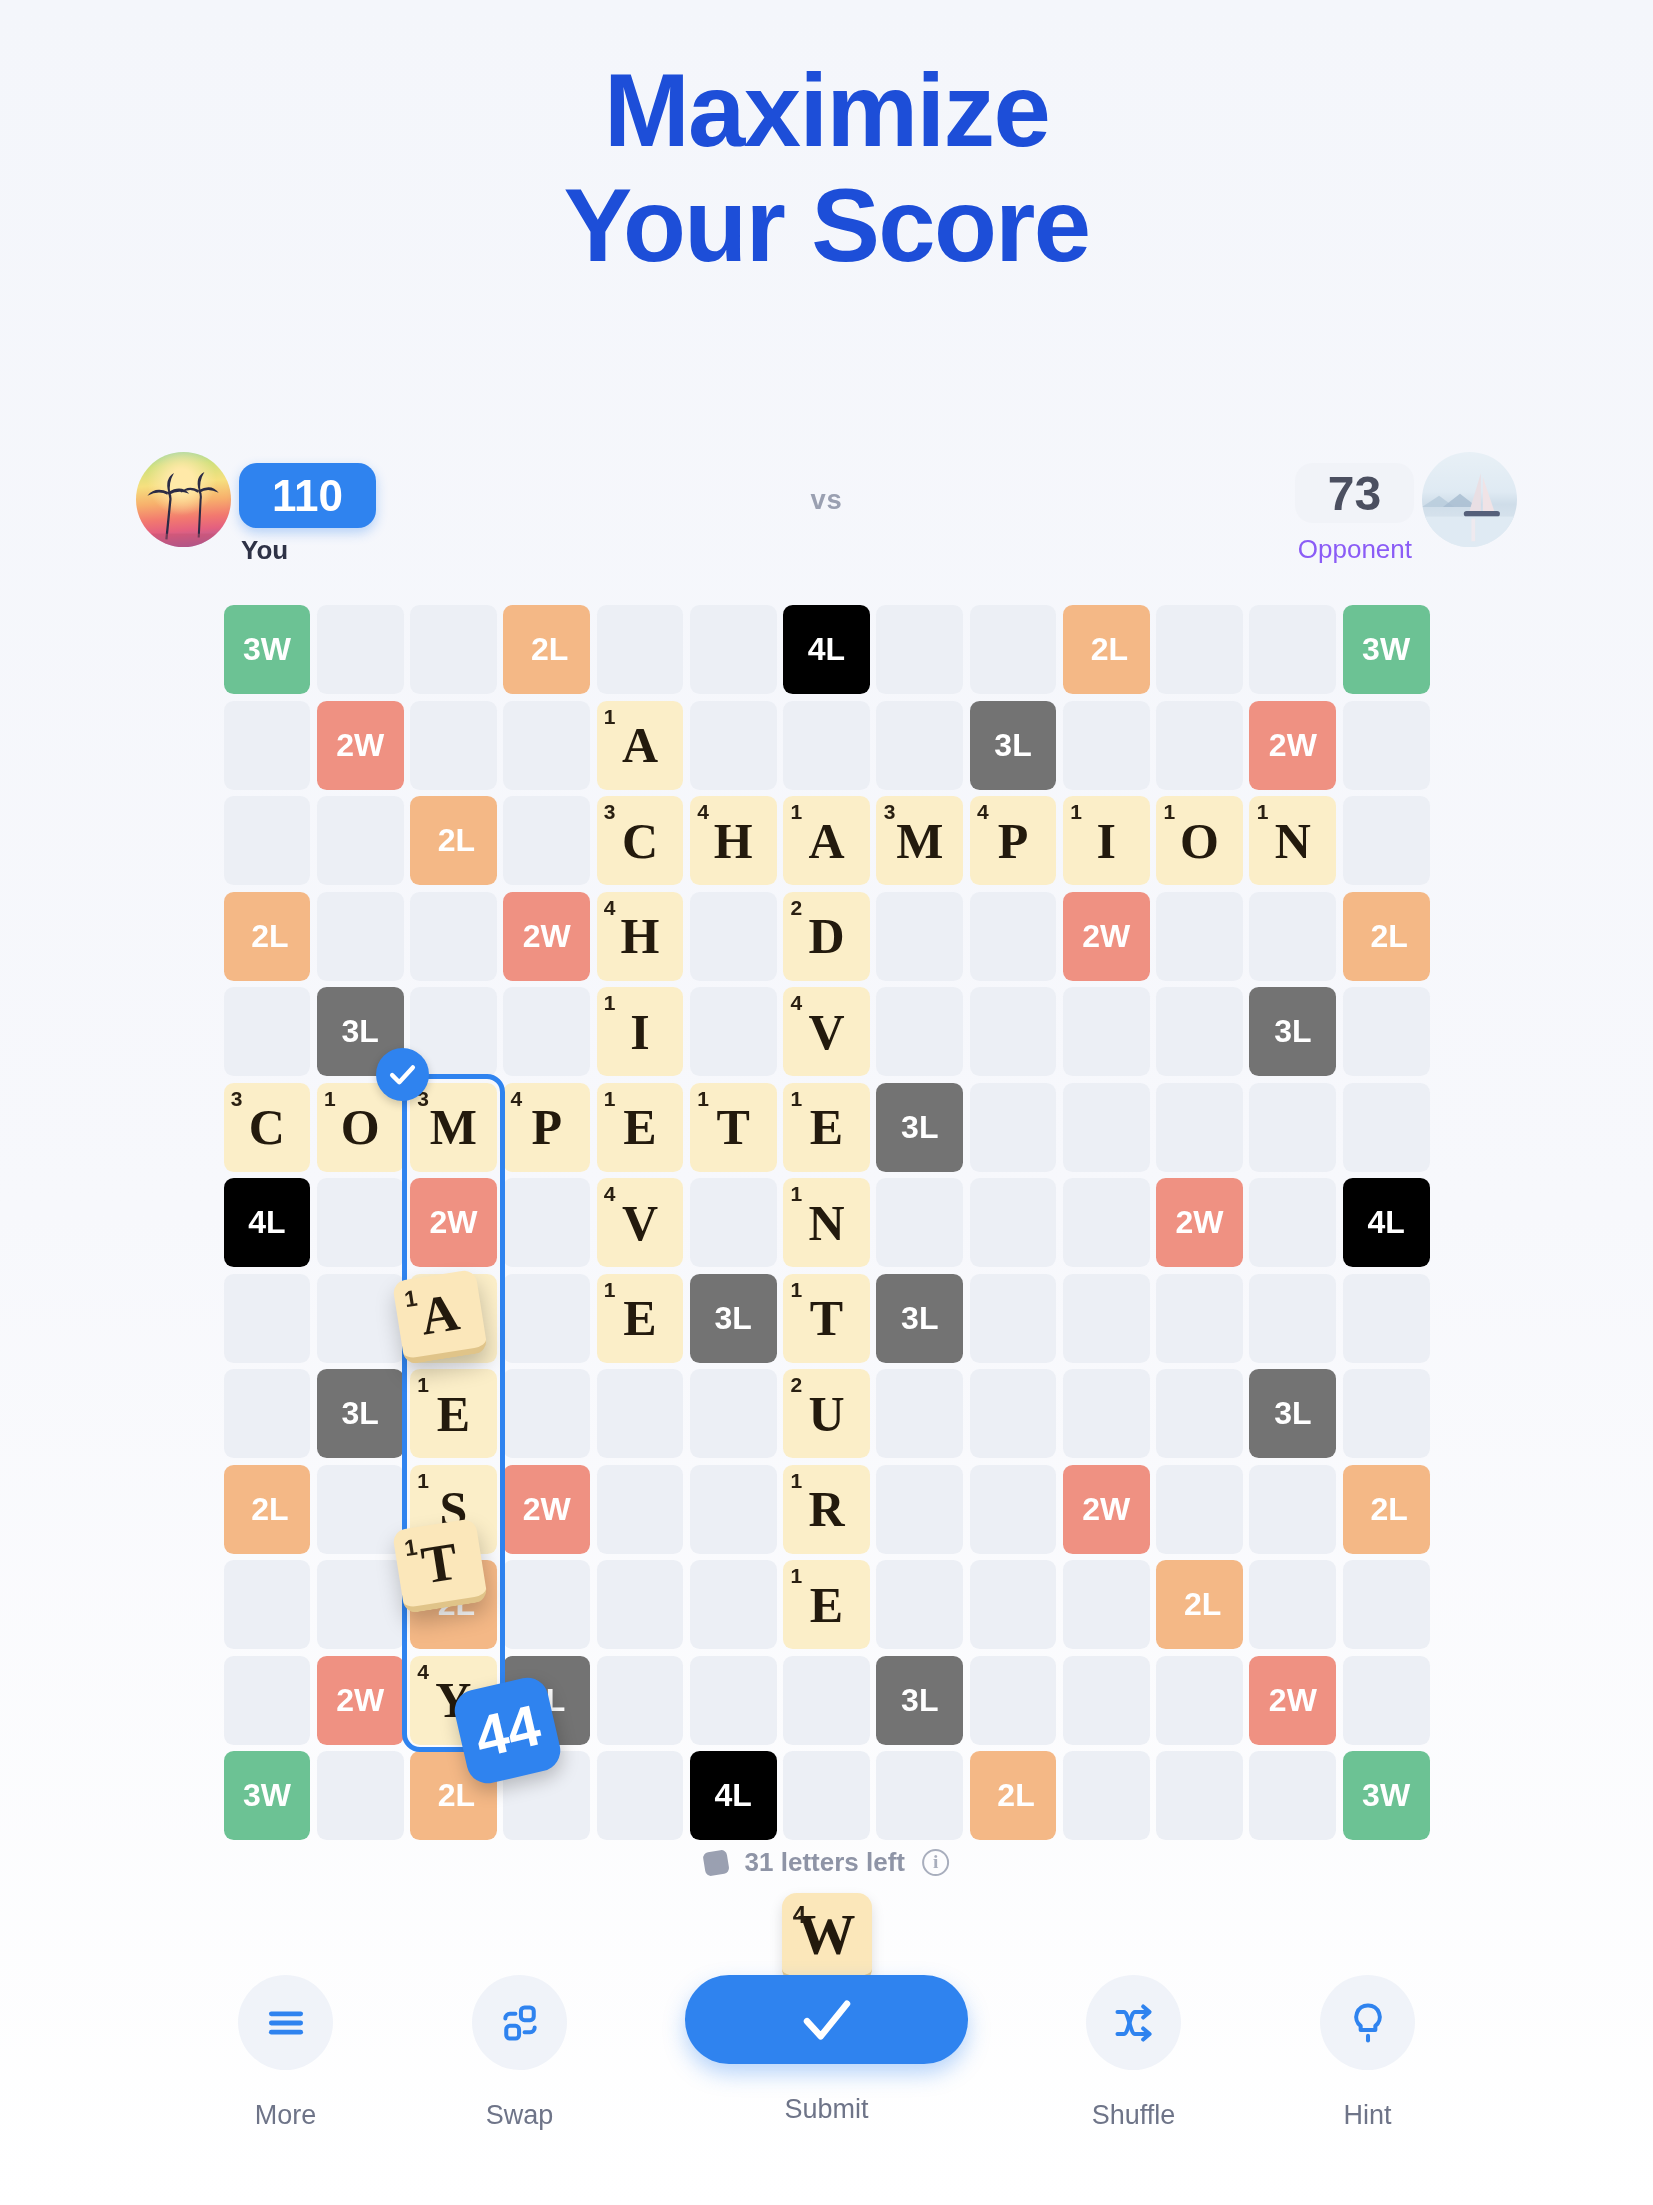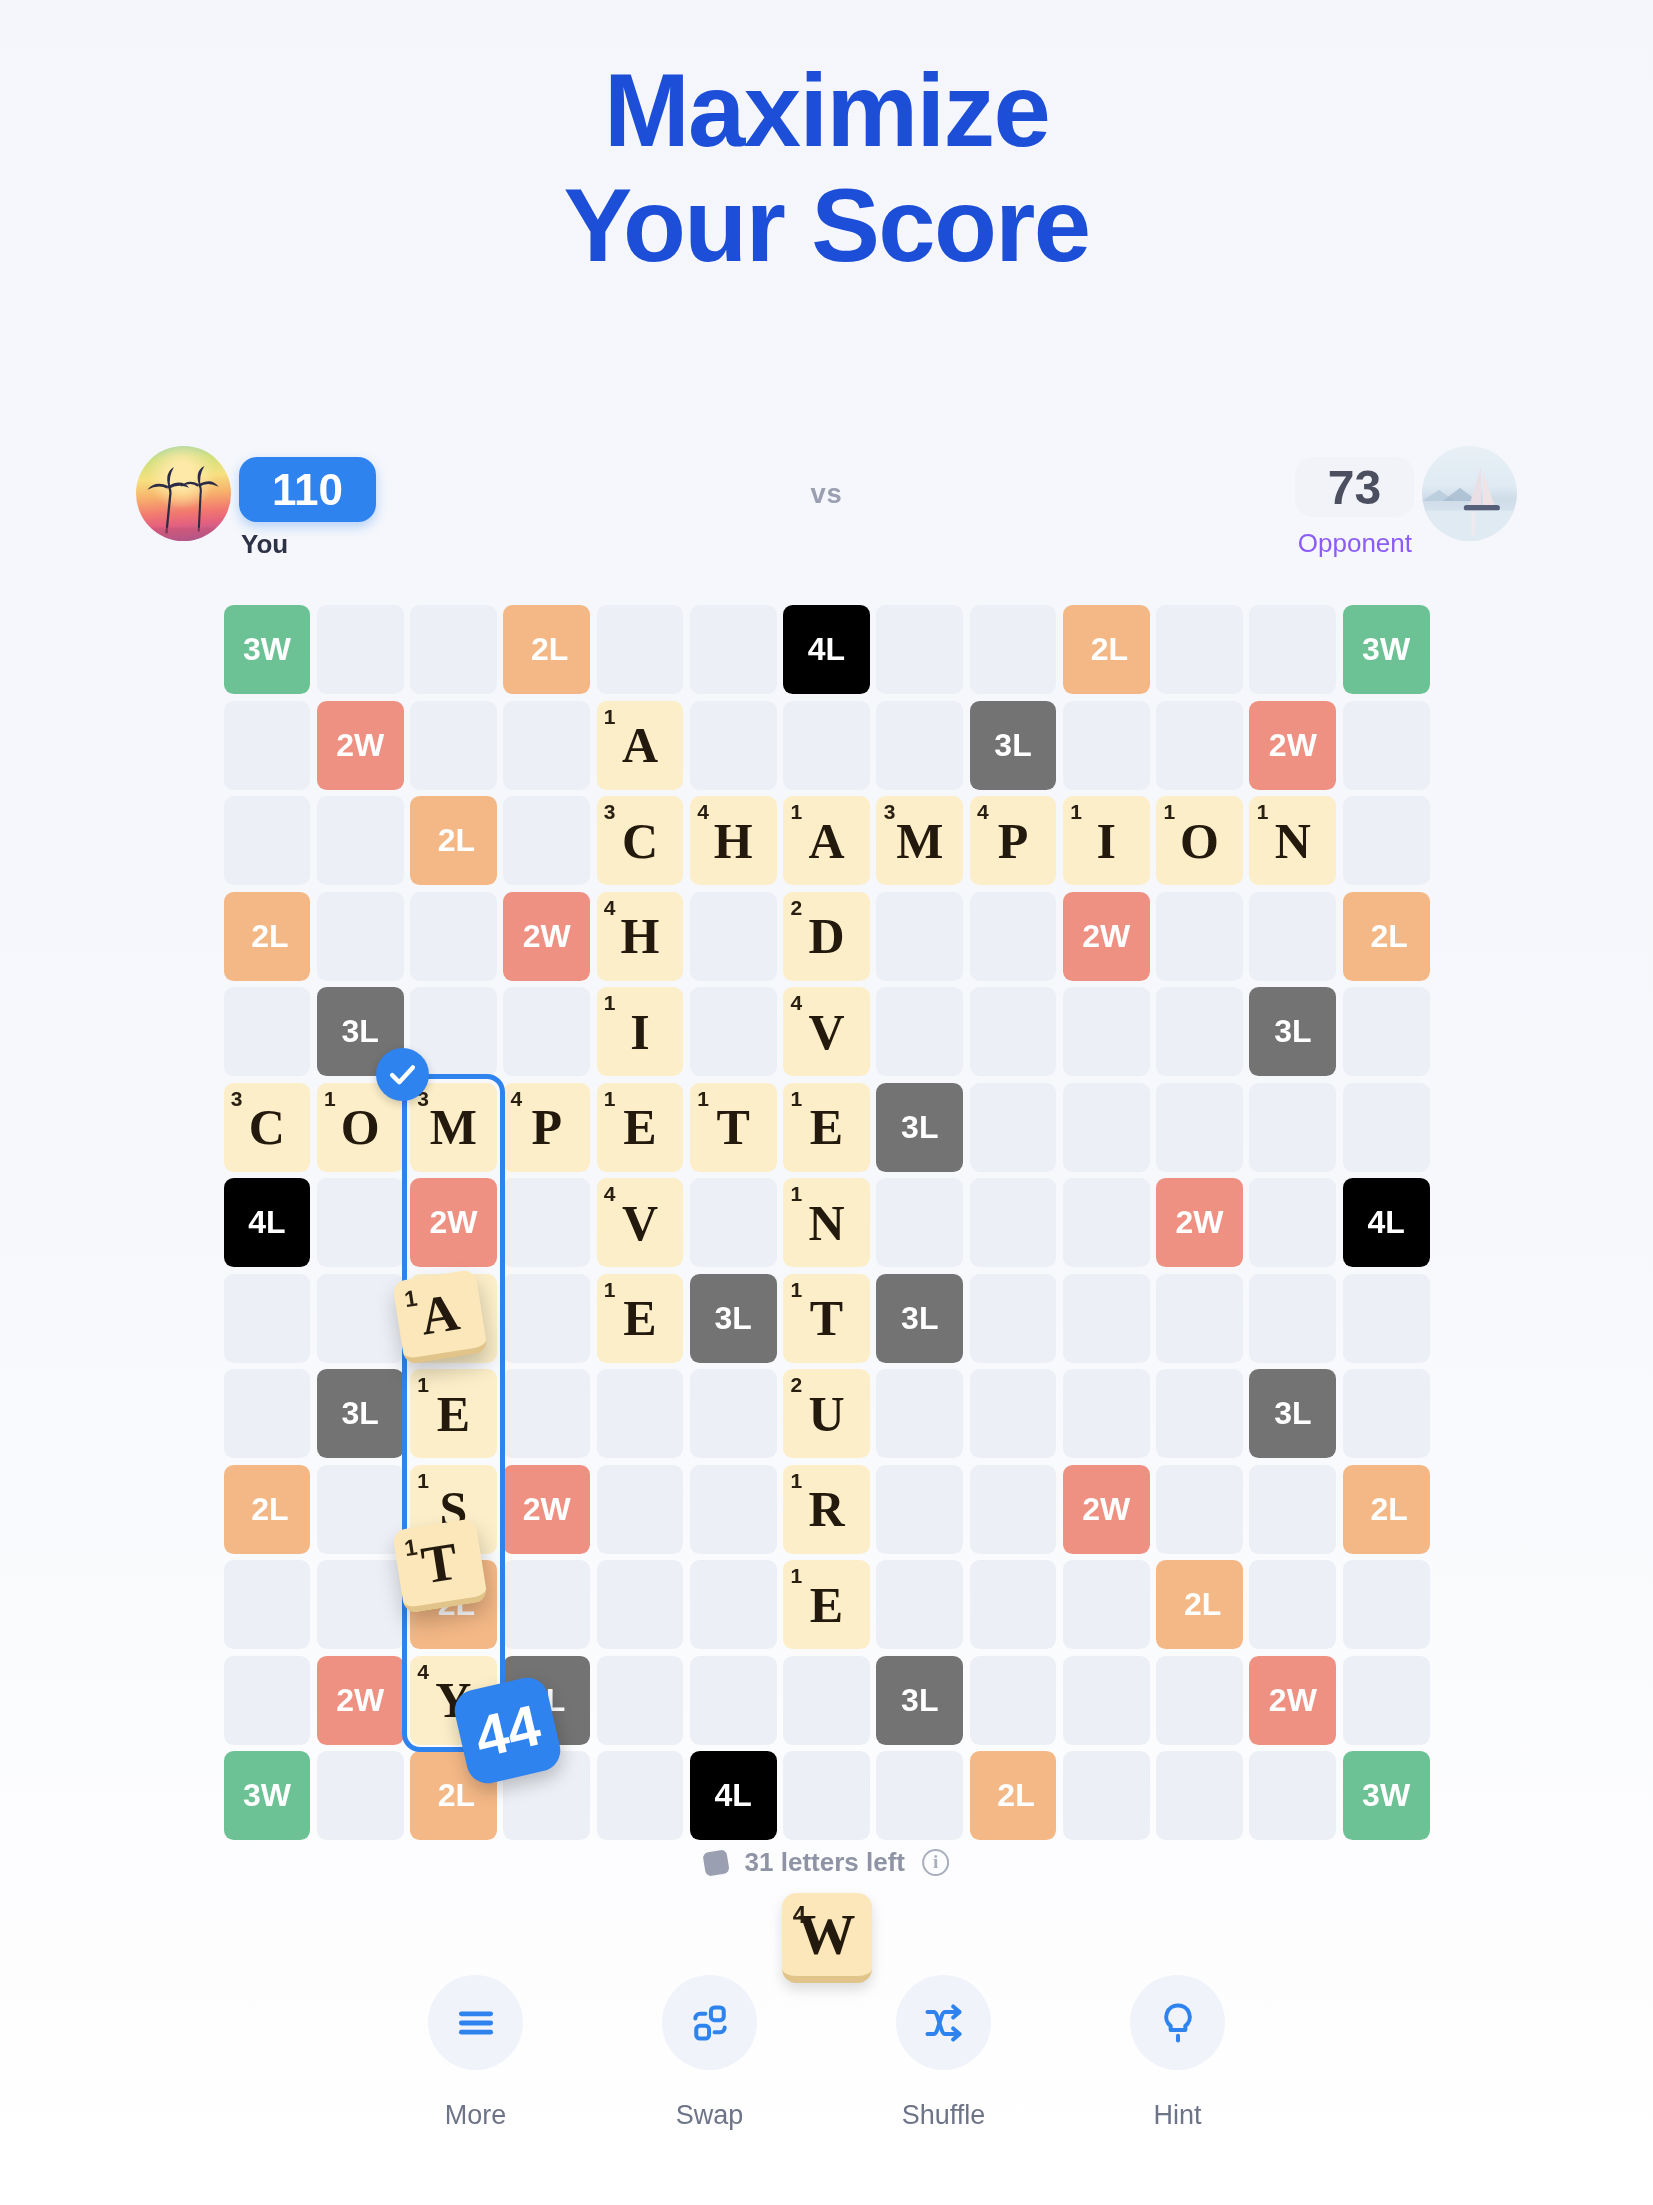--- a/index.html
+++ b/index.html
@@ -14,21 +14,21 @@
   #hero { padding-top:53px; text-align:center; }
   #hero h1 {
     font-size:103px; line-height:1.12; font-weight:800;
     color:#1d4ed8; letter-spacing:-1.6px;
   }
 
   
   #scoreboard{
     position:absolute; left:0; right:0; top:433px; height:121px;
   }
-  .sb-inner{ position:relative; width:1413px; margin:6px auto; height:121px; }
+  .sb-inner{ position:relative; width:1413px; margin:12px auto; height:121px; }
 
   .avatar{
     position:absolute; width:95px; height:95px; border-radius:50%;
     overflow:hidden; top:6.5px;
   }
   #avatar-you{ left:16px; }
   #avatar-opp{ right:16px; }
 
   .score-pill{
     position:absolute; top:18px; border-radius:18px;
@@ -537,20 +537,28 @@
       <svg viewBox="0 0 24 24" fill="none" stroke="#2f83ef" stroke-width="2.2" stroke-linecap="round" stroke-linejoin="round">
         <rect x="12.5" y="3.5" width="7" height="7" rx="2"></rect>
         <rect x="4.5" y="13.5" width="7" height="7" rx="2"></rect>
         <path d="M9.5 7 H6.5 A2.5 2.5 0 0 0 4 9.5"></path>
         <path d="M14.5 17 H17.5 A2.5 2.5 0 0 0 20 14.5"></path>
       </svg>
     </div>
     <div class="tb-label">Swap</div>
   </div>
 
+  <div class="tb-item" id="tb-submit" style="width:283px;">
+    <div id="submit-button">
+      <svg viewBox="0 0 24 24" fill="none" stroke="#fff" stroke-width="2.6" stroke-linecap="round" stroke-linejoin="round">
+        <polyline points="4,12.5 9.5,18.5 20,5.5"></polyline>
+      </svg>
+    </div>
+    <div class="tb-label">Submit</div>
+  </div>
 
   <div class="tb-item">
     <div class="tb-circle">
       <svg viewBox="0 0 24 24" fill="none" stroke="#2f83ef" stroke-width="2.2" stroke-linecap="round" stroke-linejoin="round">
         <path d="M3 6 h3.5 c2.5 0 3.5 12 6 12 H20"></path>
         <path d="M3 18 h3.5 c2.5 0 3.5 -12 6 -12 H20"></path>
         <polyline points="17,3 20.5,6 17,9"></polyline>
         <polyline points="17,15 20.5,18 17,21"></polyline>
       </svg>
     </div>

